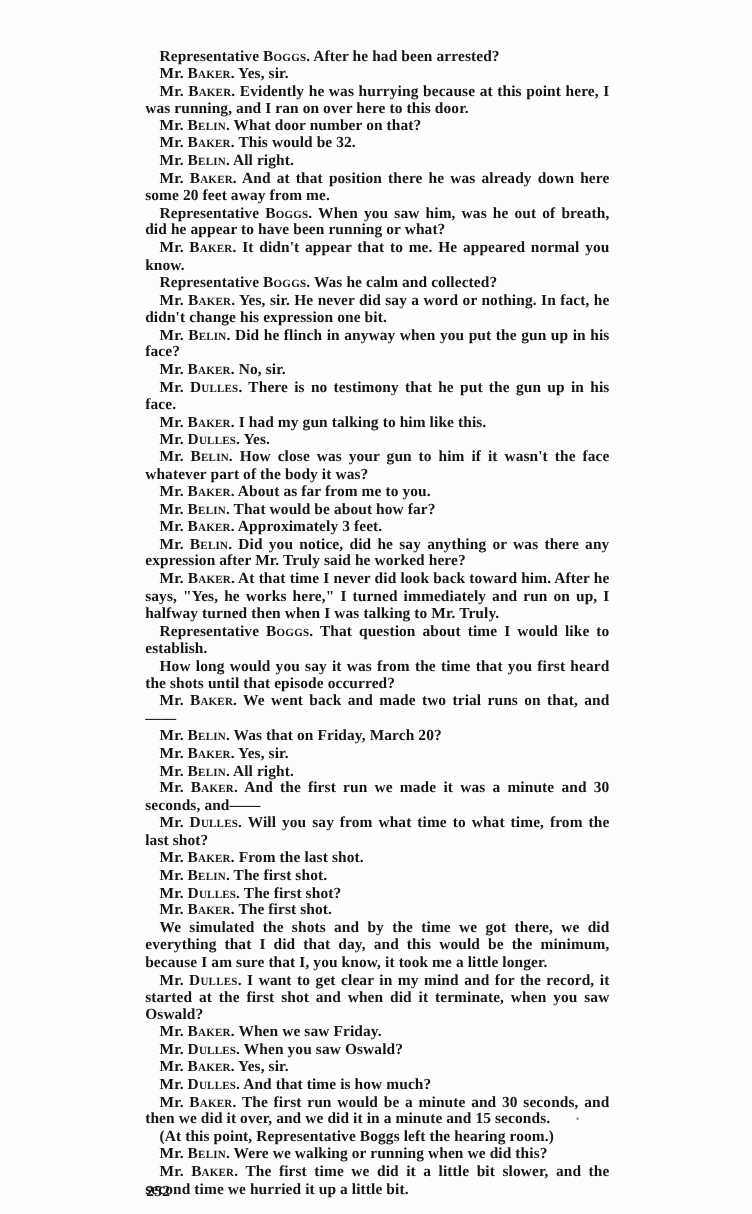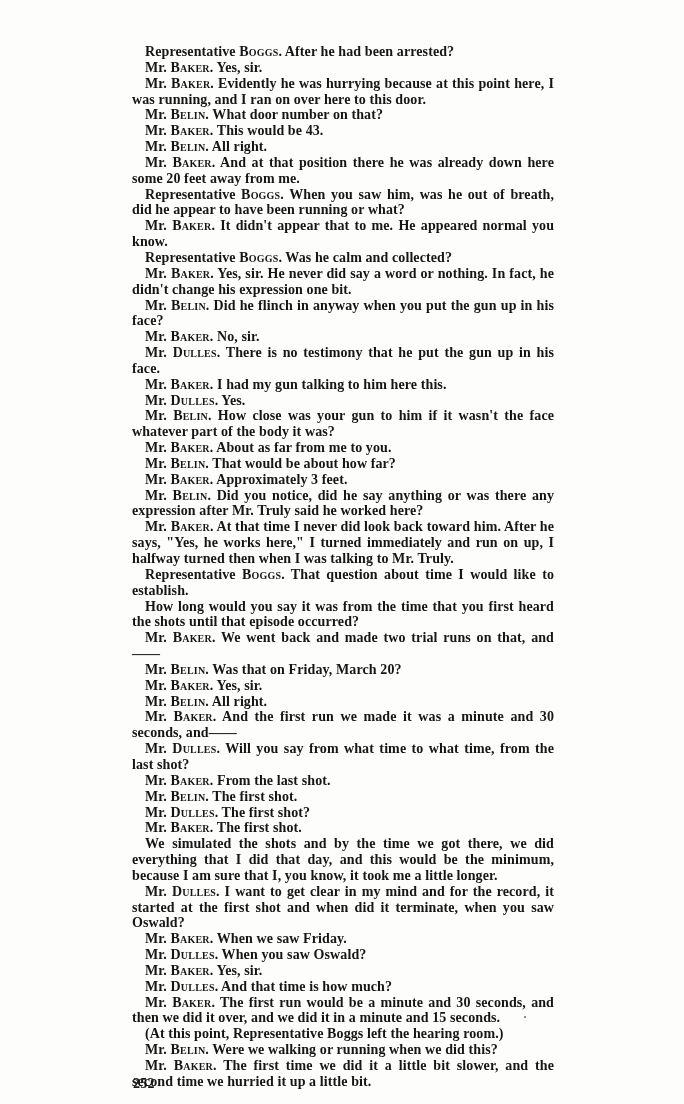--- a/index.html
+++ b/index.html
@@ -70,21 +70,21 @@
 
   <p class="para">
     <span class="speaker-prefix">Mr. </span><span class="speaker-name">Baker</span><span class="speaker-period">. </span><span class="speech-text">Evidently he was hurrying because at this point here, I was running, and I ran on over here to this door.</span>
   </p>
 
   <p class="para">
     <span class="speaker-prefix">Mr. </span><span class="speaker-name">Belin</span><span class="speaker-period">. </span><span class="speech-text">What door number on that?</span>
   </p>
 
   <p class="para">
-    <span class="speaker-prefix">Mr. </span><span class="speaker-name">Baker</span><span class="speaker-period">. </span><span class="speech-text">This would be 43.</span>
+    <span class="speaker-prefix">Mr. </span><span class="speaker-name">Baker</span><span class="speaker-period">. </span><span class="speech-text">This would be 32.</span>
   </p>
 
   <p class="para">
     <span class="speaker-prefix">Mr. </span><span class="speaker-name">Belin</span><span class="speaker-period">. </span><span class="speech-text">All right.</span>
   </p>
 
   <p class="para">
     <span class="speaker-prefix">Mr. </span><span class="speaker-name">Baker</span><span class="speaker-period">. </span><span class="speech-text">And at that position there he was already down here some 20 feet away from me.</span>
   </p>
 
@@ -110,21 +110,21 @@
 
   <p class="para">
     <span class="speaker-prefix">Mr. </span><span class="speaker-name">Baker</span><span class="speaker-period">. </span><span class="speech-text">No, sir.</span>
   </p>
 
   <p class="para">
     <span class="speaker-prefix">Mr. </span><span class="speaker-name">Dulles</span><span class="speaker-period">. </span><span class="speech-text">There is no testimony that he put the gun up in his face.</span>
   </p>
 
   <p class="para">
-    <span class="speaker-prefix">Mr. </span><span class="speaker-name">Baker</span><span class="speaker-period">. </span><span class="speech-text">I had my gun talking to him here this.</span>
+    <span class="speaker-prefix">Mr. </span><span class="speaker-name">Baker</span><span class="speaker-period">. </span><span class="speech-text">I had my gun talking to him like this.</span>
   </p>
 
   <p class="para">
     <span class="speaker-prefix">Mr. </span><span class="speaker-name">Dulles</span><span class="speaker-period">. </span><span class="speech-text">Yes.</span>
   </p>
 
   <p class="para">
     <span class="speaker-prefix">Mr. </span><span class="speaker-name">Belin</span><span class="speaker-period">. </span><span class="speech-text">How close was your gun to him if it wasn't the face whatever part of the body it was?</span>
   </p>
 

